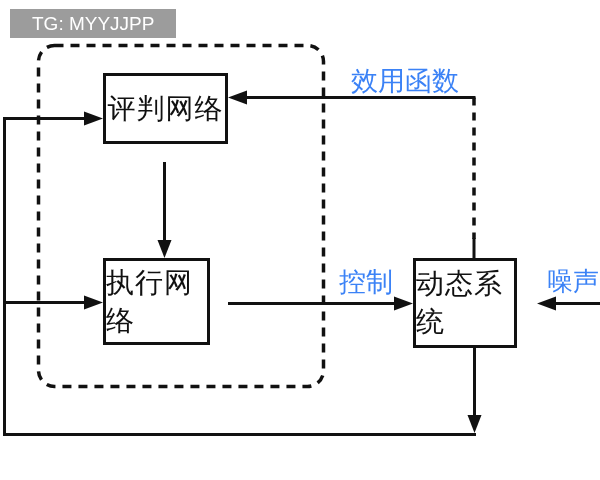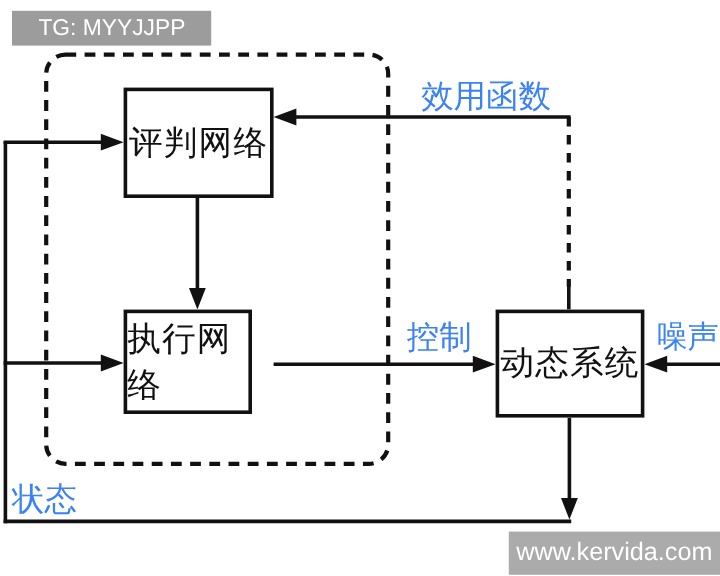--- a/index.html
+++ b/index.html
@@ -28,23 +28,23 @@
     border: 3px solid #111111;
     background: #ffffff;
     display: flex;
     align-items: center;
     justify-content: center;
     font-size: 28px;
     color: #111111;
     letter-spacing: 1px;
     z-index: 2;
   }
-  .node-critic { left: 103px; top: 73px;  width: 125px; height: 92px; }
+  .node-critic { left: 103px; top: 73px;  width: 125px; height: 71px; }
   .node-actor  { left: 103px; top: 258px; width: 107px; height: 87px; }
-  .node-system { left: 413px; top: 258px; width: 124px; height: 90px; }
+  .node-system { left: 413px; top: 258px; width: 104px; height: 90px; }
   .edge-label {
     position: absolute;
     font-size: 27px;
     color: #3b82f6;
     white-space: nowrap;
     z-index: 3;
     line-height: 1;
   }
   .label-utility { left: 351px; top: 67px; }
   .label-control { left: 339px; top: 268px; }
@@ -124,18 +124,16 @@
   <div class="node node-actor">
     <span>执行网络</span>
   </div>
   <div class="node node-system">
     <span>动态系统</span>
   </div>
 
   <div class="edge-label label-utility">效用函数</div>
   <div class="edge-label label-noise">噪声</div>
   <div class="edge-label label-control">控制</div>
-  <div class="edge-label label-state">状态</div>
 
   <div class="gen-tag">TG: MYYJJPP</div>
-  <div class="watermark">www.kervida.com</div>
 
 </div>
 
 </body></html>

